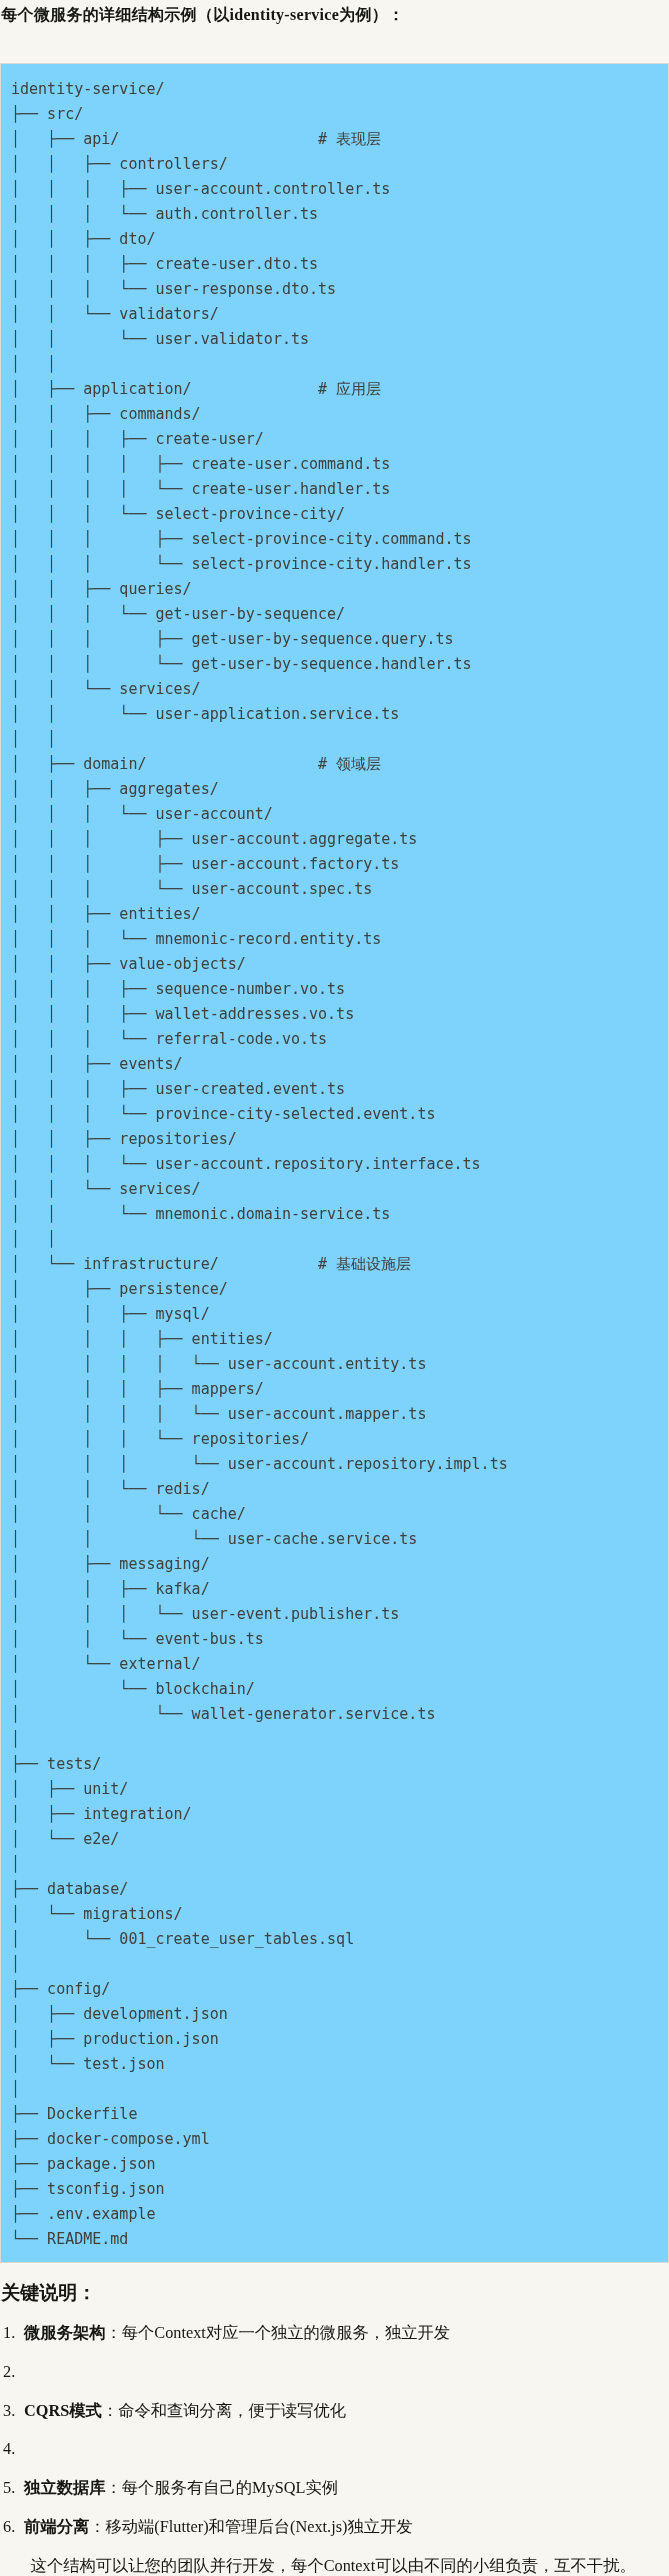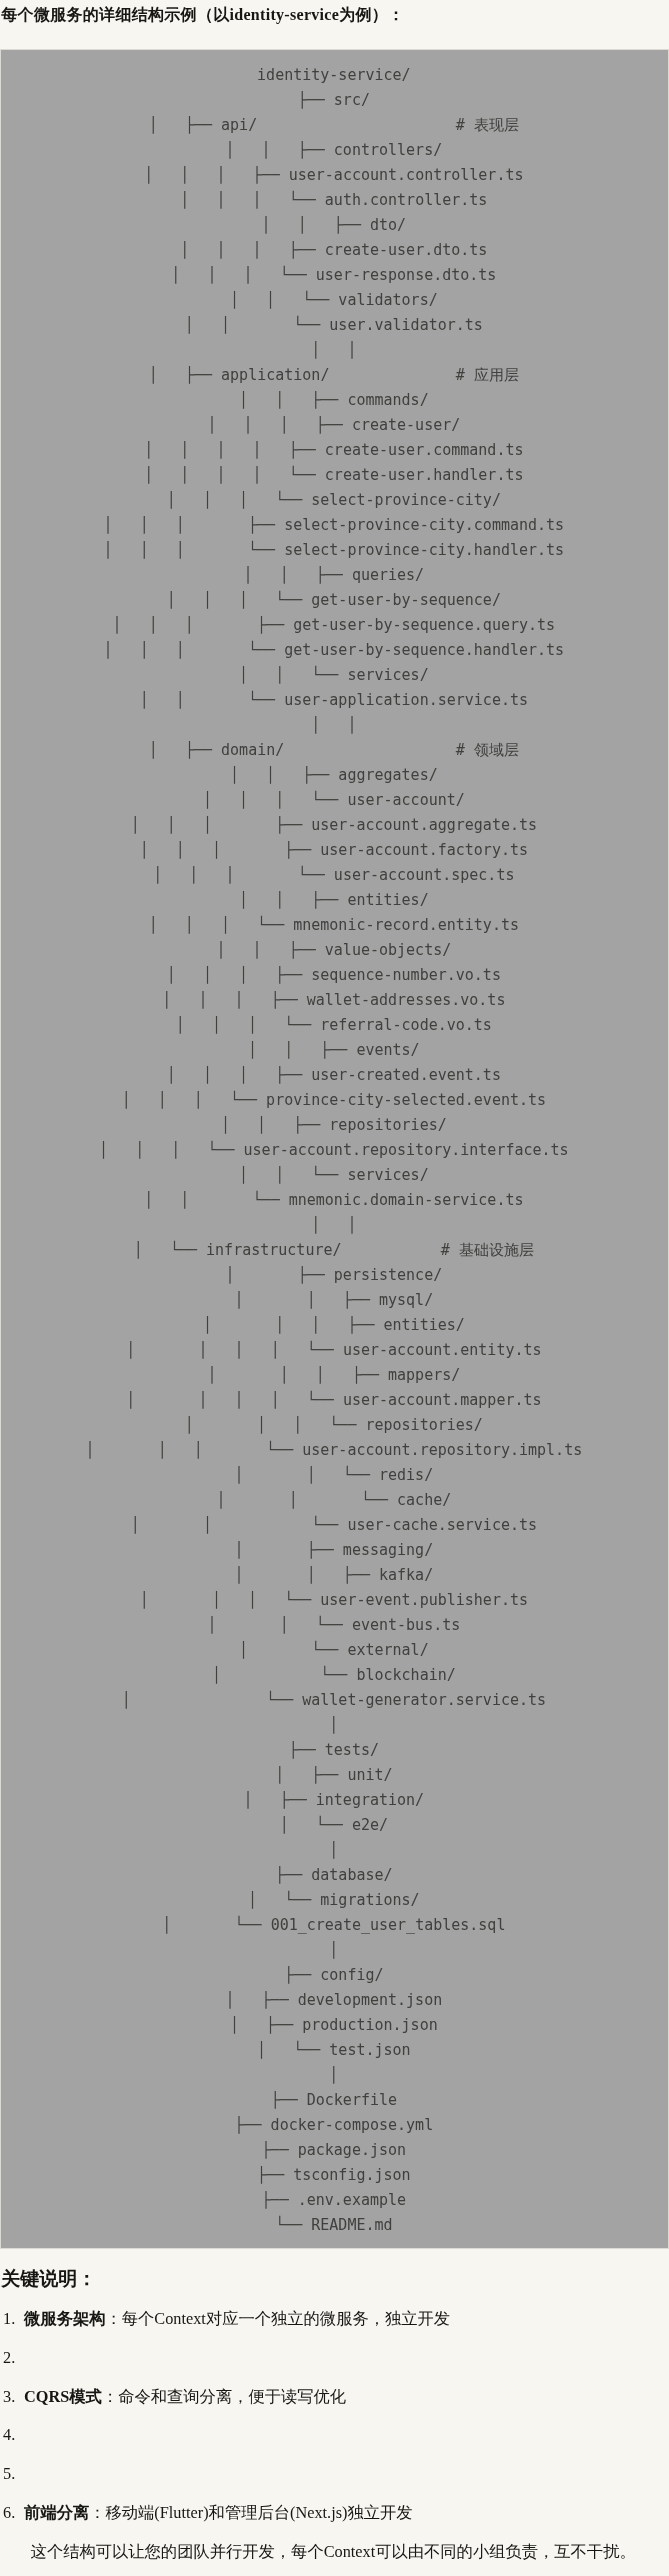--- a/index.html
+++ b/index.html
@@ -15,27 +15,26 @@
 
   .page-title {
     font-size: 16px;
     font-weight: 700;
     line-height: 24px;
     margin: 2.5px 0 0 1.3px;
     letter-spacing: 0.3px;
   }
 
   .code-block {
-    margin: 22px 0 0 0;
-    background: #a3a3a3;
+    margin: 36px 0 0 0;
+    background: #7dd3fc;
     border: 0.6px solid #dcdad3;
     padding: 13.8px 11.3px 10px 10px;
     white-space: pre;
     overflow: hidden;
-    text-align: center;
   }
   .code-block code {
     font-family: "DejaVu Sans Mono", monospace;
     font-size: 15px;
     line-height: 25px;
     color: #40403d;
     display: block;
   }
 
   .notes-heading {
@@ -183,20 +182,21 @@
       <span class="note-num">3.</span>
       <span class="note-body"><span class="note-term">CQRS模式</span><span class="note-rest">：命令和查询分离，便于读写优化</span></span>
     </li>
 
     <li class="note-item">
       <span class="note-num">4.</span>
     </li>
 
     <li class="note-item">
       <span class="note-num">5.</span>
+      <span class="note-body"><span class="note-term">独立数据库</span><span class="note-rest">：每个服务有自己的MySQL实例</span></span>
     </li>
 
     <li class="note-item">
       <span class="note-num">6.</span>
       <span class="note-body"><span class="note-term">前端分离</span><span class="note-rest">：移动端(Flutter)和管理后台(Next.js)独立开发</span></span>
     </li>
   </ol>
 
   <p class="closing">这个结构可以让您的团队并行开发，每个Context可以由不同的小组负责，互不干扰。</p>
 

